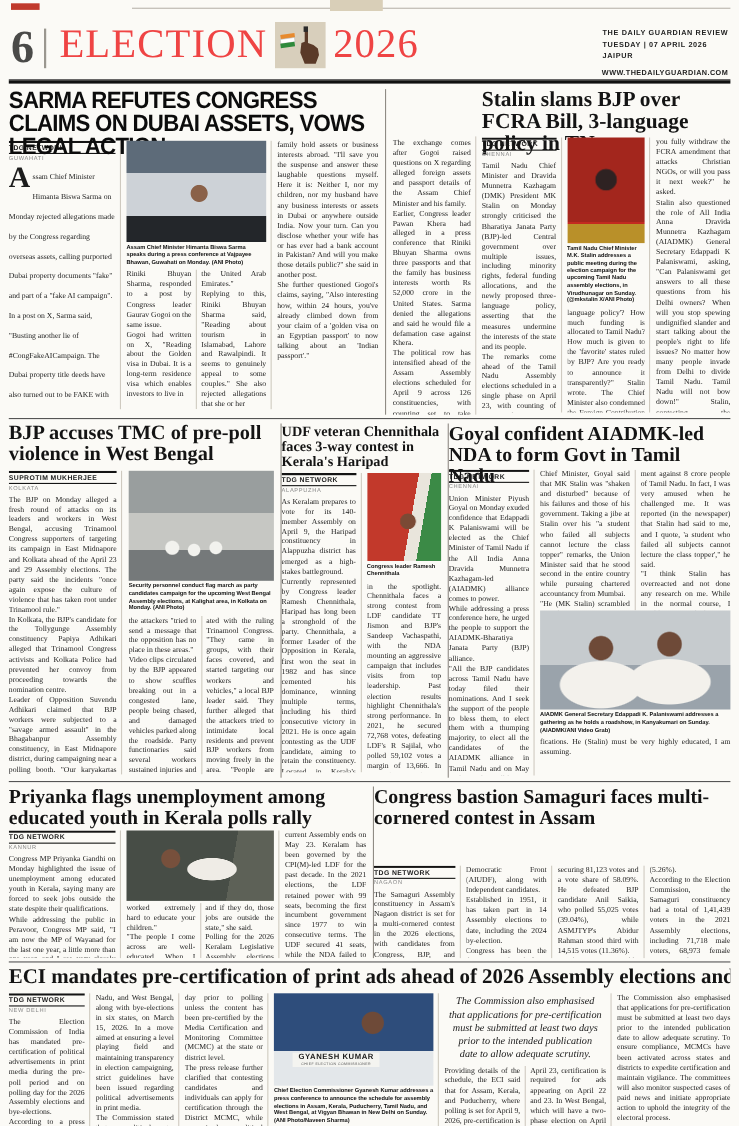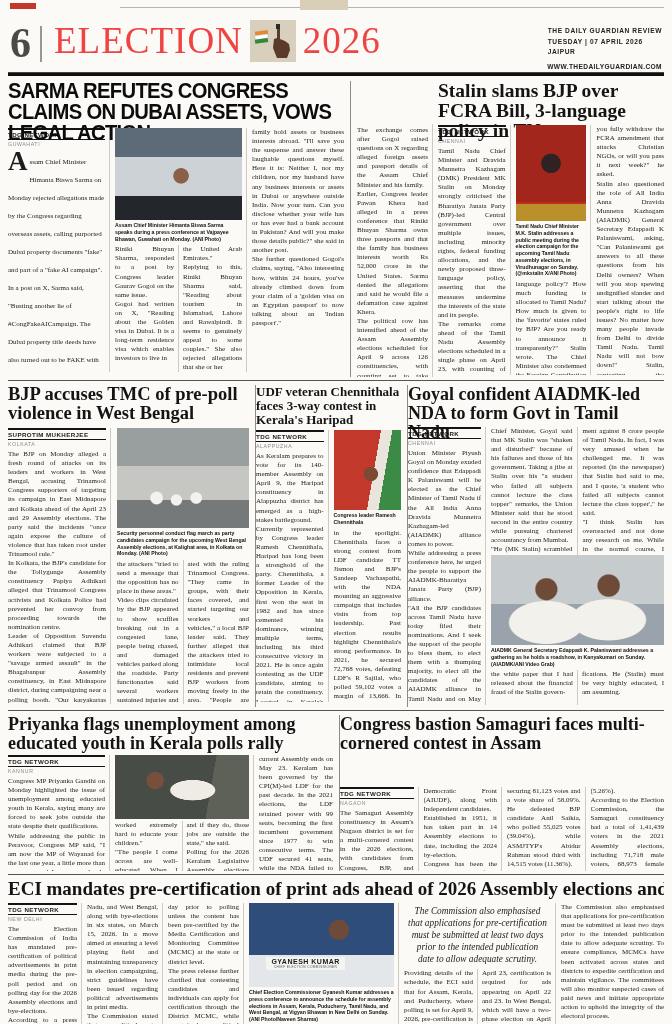--- a/index.html
+++ b/index.html
@@ -285,21 +285,20 @@
           <div class="goyal-right">
             <div class="goyal-toptxt">
               <div class="m txt cR">Chief Minister, Goyal said that MK Stalin was "shaken and disturbed" because of his failures and those of his government. Taking a jibe at Stalin over his "a student who failed all subjects cannot lecture the class topper" remarks, the Union Minister said that he stood second in the entire country while pursuing chartered accountancy from Mumbai.
 "He (MK Stalin) scrambled to make some comments on</div>
               <div class="m txt">ment against 8 crore people of Tamil Nadu. In fact, I was very amused when he challenged me. It was reported (in the newspaper) that Stalin had said to me, and I quote, 'a student who failed all subjects cannot lecture the class topper'," he said.
 "I think Stalin has overreacted and not done any research on me. While in the normal course, I would never speak about it. I do not know his educational quali-</div>
             </div>
             <div class="ph ph-goyal"></div>
             <div class="cap">AIADMK General Secretary Edappadi K. Palaniswami addresses a gathering as he holds a roadshow, in Kanyakumari on Sunday. (AIADMK/ANI Video Grab)</div>
             <div class="minis">
-              <div class="m txt cR">the white paper that I had released about the financial fraud of the Stalin govern-</div>
               <div class="m txt">fications. He (Stalin) must be very highly educated, I am assuming.</div>
             </div>
           </div>
         </div>
       </div>
     </div>
 
     <div class="row row3">
 
       <div class="priyanka aR">

